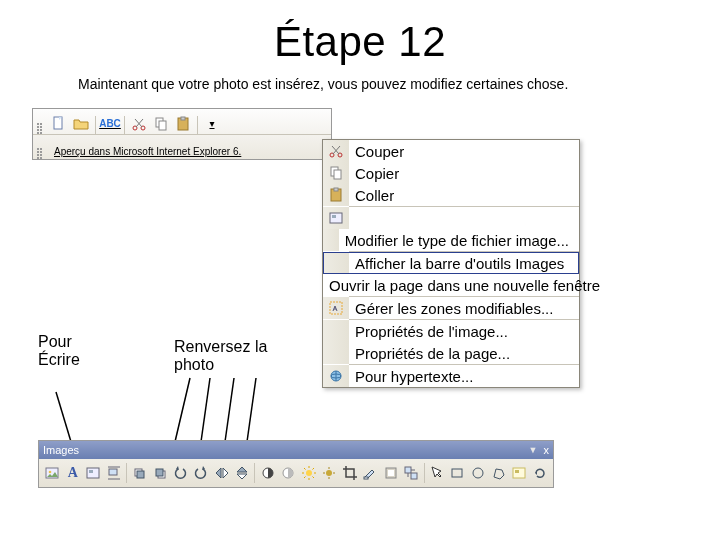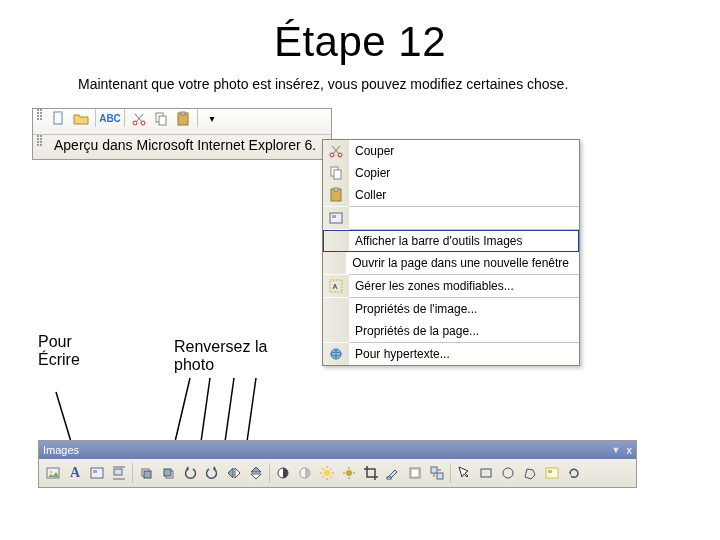--- a/index.html
+++ b/index.html
@@ -28,24 +28,25 @@
   }
   
   .top-toolbar-wrap {
     margin: 0 0 0 32px;
     width: 300px;
     border: 1px solid #999;
     background: linear-gradient(#fdfdfd,#ebe8df);
   }
   .top-toolbar-row {
     display: flex;
-    align-items: flex-start;
+    align-items: flex-end;
     height: 26px;
     padding: 0 4px;
     border-bottom: 1px solid #c8c4b8;
+    text-decoration: underline;
   }
   .top-toolbar-row:last-child { border-bottom: none; height: 24px; }
   .drag-grip {
     width: 8px;
     display: inline-flex;
     flex-direction: column;
     gap: 1px;
     margin-right: 3px;
   }
   .drag-grip i {
@@ -56,33 +57,33 @@
     display: inline-flex;
     align-items: center;
     justify-content: center;
     width: 22px; height: 20px;
     border: 1px solid transparent;
     border-radius: 2px;
     font-size: 13px;
   }
   .tb-sep { width:1px; height:18px; background:#c8c4b8; margin: 0 3px; }
   .preview-text {
-    font-size: 14px;
+    font-size: 10px;
     padding: 2px 6px;
   }
   
   .context-menu {
     position: absolute;
     left: 322px;
     top: 139px;
     width: 258px;
     background: #fff;
     border: 1px solid #8a867a;
     box-shadow: 2px 2px 4px rgba(0,0,0,0.25);
-    font-size: 12px;
+    font-size: 15px;
   }
   .cm-row {
     display: flex;
     align-items: center;
     height: 22px;
     white-space: nowrap;
   }
   .cm-gutter {
     width: 26px;
     display: inline-flex;
@@ -115,21 +116,21 @@
     position: absolute;
     left: 0; top: 0;
     width: 720px; height: 540px;
     pointer-events: none;
   }
   
   .img-toolbar {
     position: absolute;
     left: 38px;
     top: 440px;
-    width: 599px;
+    width: 516px;
     border: 1px solid #9a9a9a;
     background: linear-gradient(#f7f6f1,#e6e2d6);
   }
   .img-toolbar-title {
     height: 18px;
     background: linear-gradient(#8e9ec8,#6a7fb2);
     color: #fff;
     font-size: 11px;
     display:flex; align-items:center;
     padding: 0 4px;
@@ -243,20 +244,24 @@
     <span class="cm-label">Coller</span>
   </div>
   <div class="cm-sep"></div>
   <div class="cm-row">
     <span class="cm-gutter">
       <svg class="ico" viewBox="0 0 16 16">
           <rect x="2" y="3" width="12" height="10" fill="#eef" stroke="#667"></rect>
           <rect x="4" y="5" width="4" height="3" fill="#9ab"></rect>
         </svg>
     </span>
+  </div>
+  <div class="cm-row">
+    <span class="cm-gutter"></span>
+    <span class="cm-label">Modifier le type de fichier image...</span>
   </div>
   <div class="cm-sep"></div>
   <div class="cm-row hl">
     <span class="cm-gutter"></span>
     <span class="cm-label">Afficher la barre d'outils Images</span>
   </div>
   <div class="cm-row">
     <span class="cm-gutter"></span>
     <span class="cm-label">Ouvrir la page dans une nouvelle fenêtre</span>
   </div>

